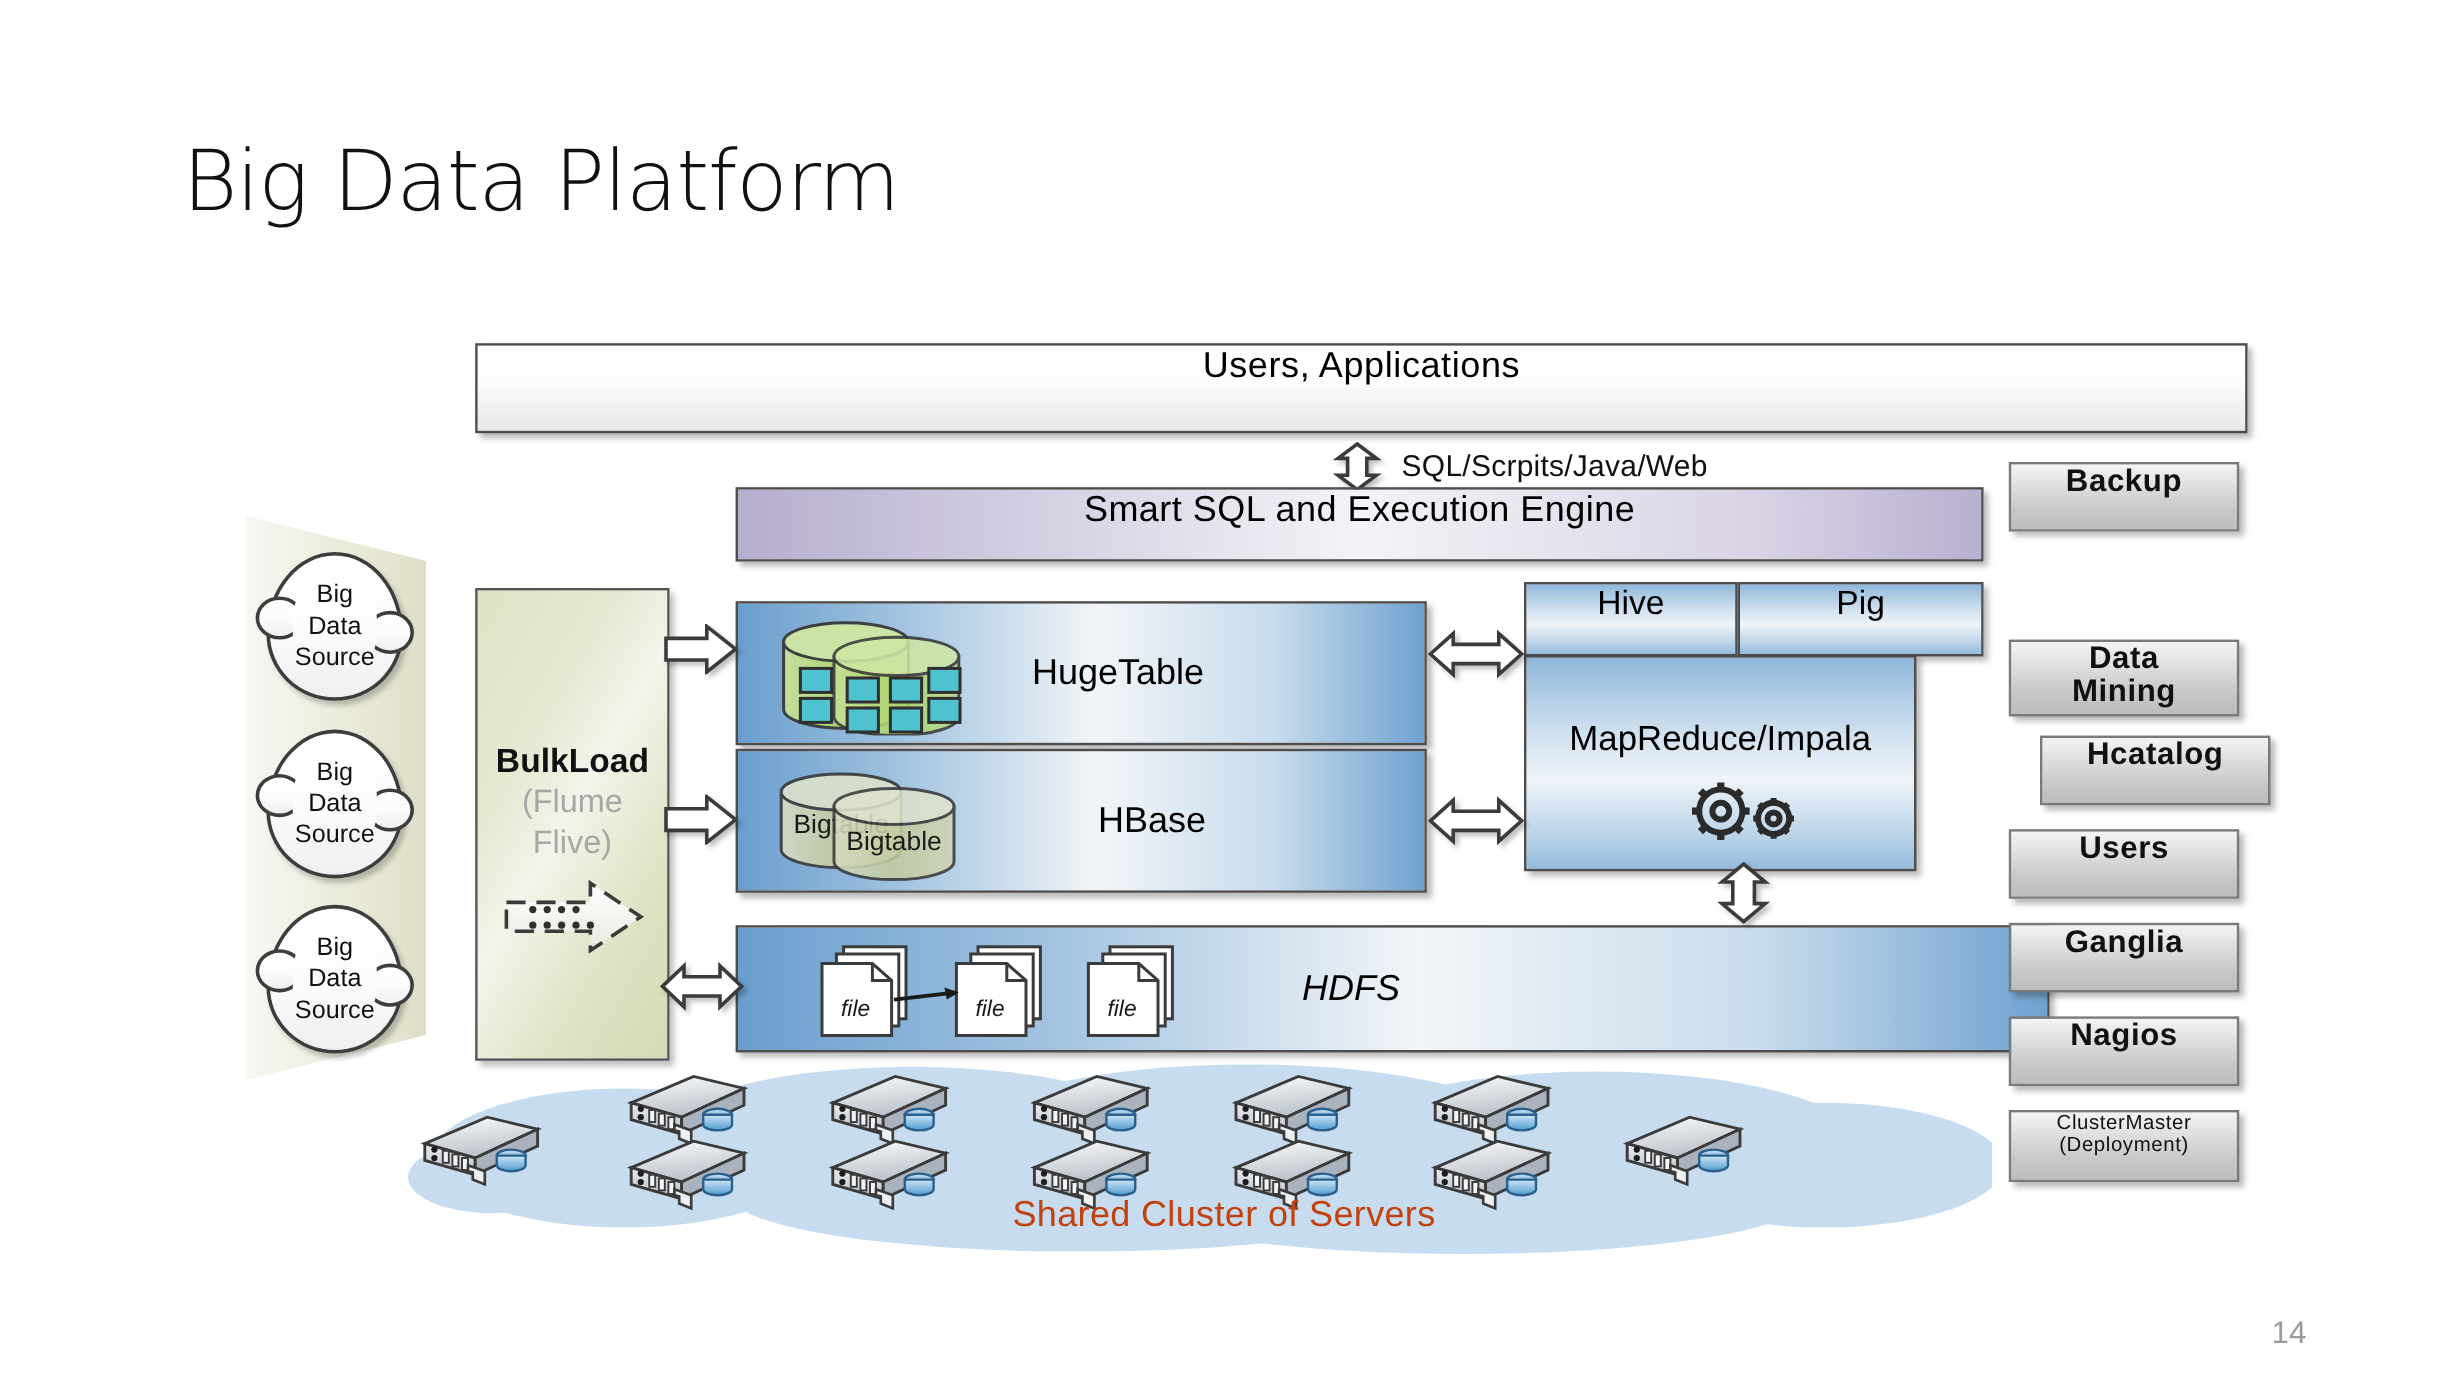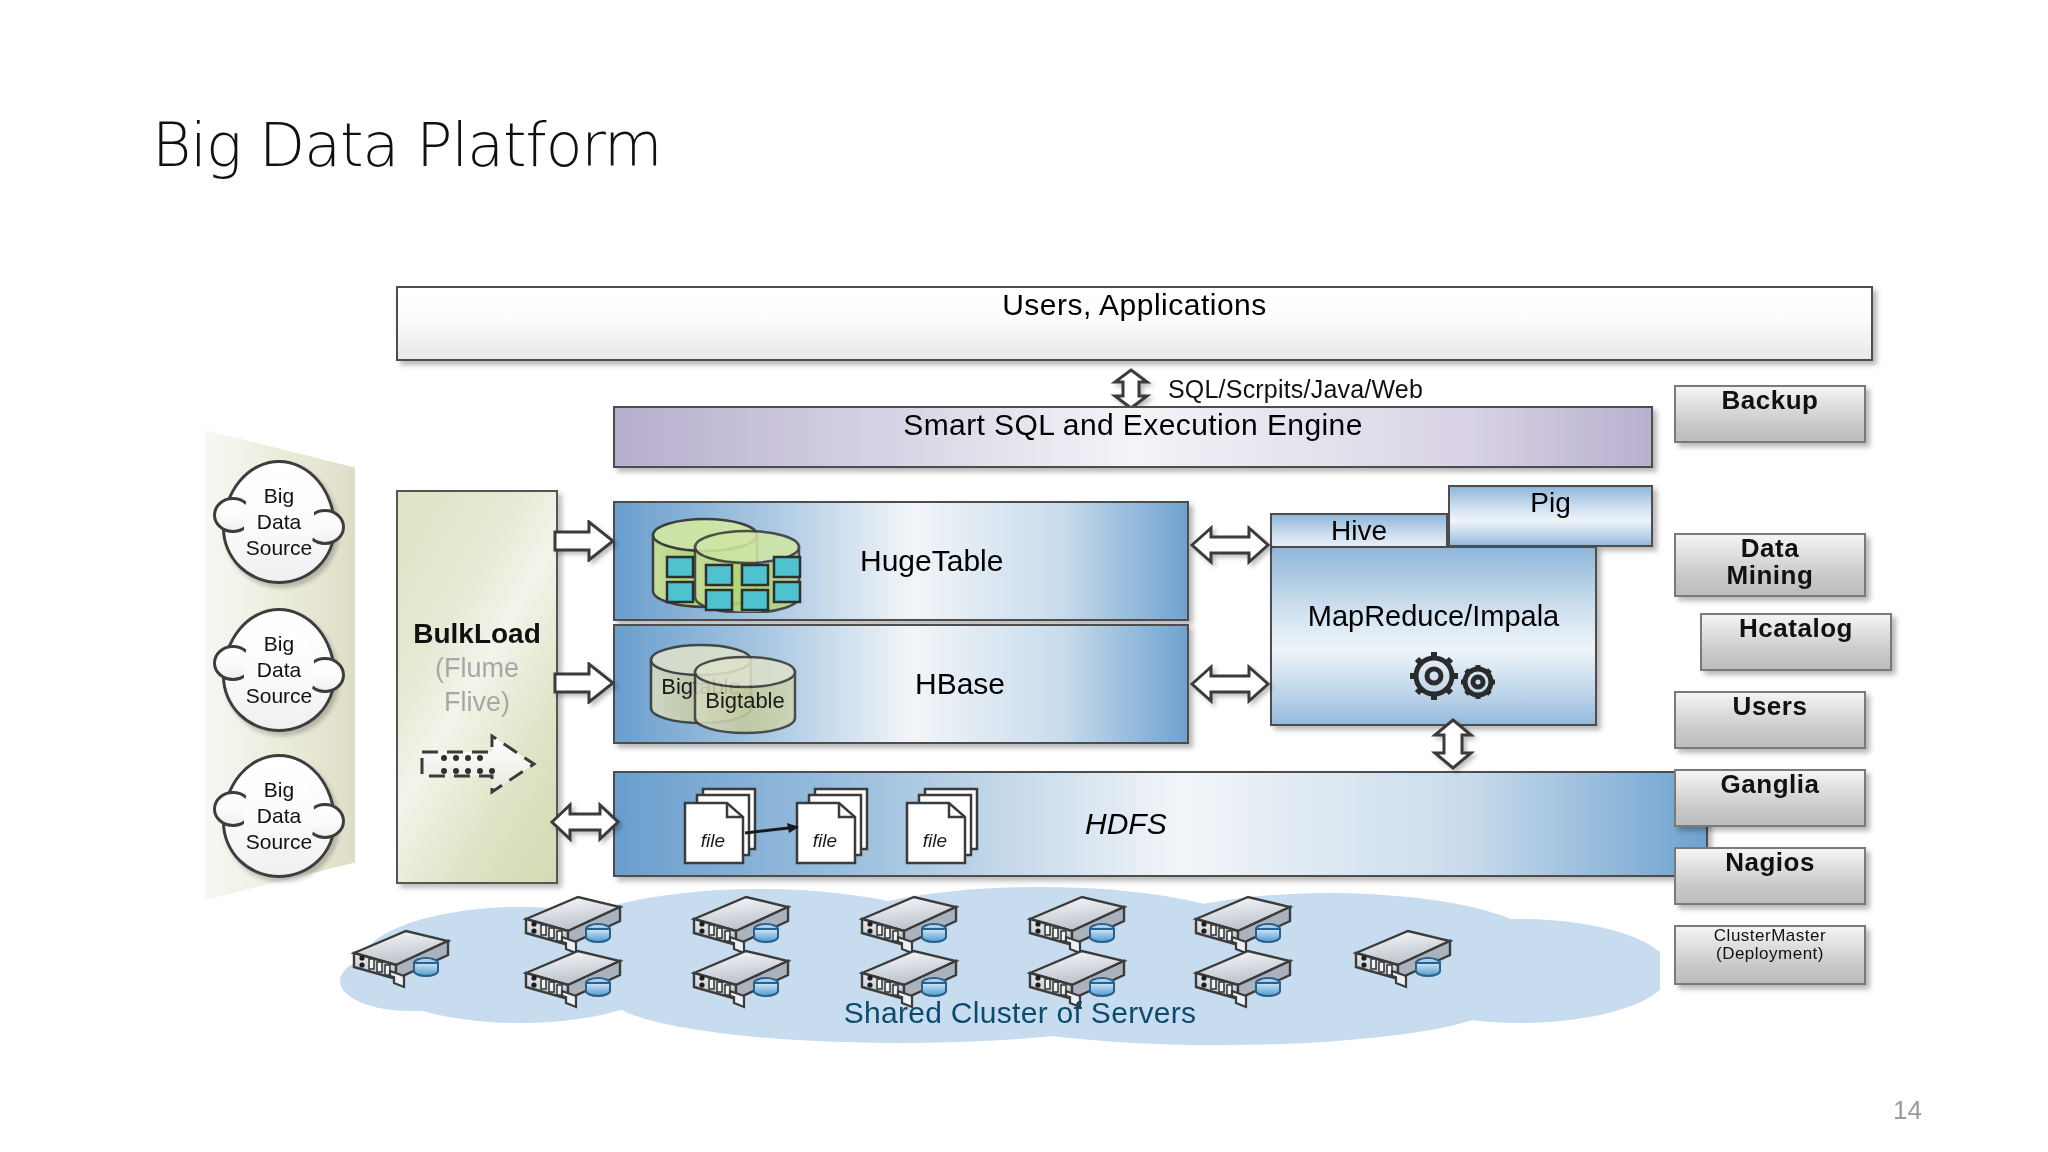--- a/index.html
+++ b/index.html
@@ -6,21 +6,21 @@
   body{
     width:2048px;height:1152px;background:#ffffff;
     font-family:"Liberation Sans", sans-serif;
     overflow:hidden;position:relative;
   }
   .slide{position:absolute;inset:0;}
 
   
   .title{
     position:absolute;left:152px;top:110px;
-    font-size:60px;font-weight:300;color:#111;
+    font-size:70px;font-weight:300;color:#111;
     letter-spacing:-1px;font-family:"DejaVu Sans","Liberation Sans",sans-serif;
     font-stretch:condensed;
     white-space:nowrap;
   }
 
   
   .box{position:absolute;box-sizing:border-box;
        display:flex;align-items:flex-start;justify-content:center;
        border:2px solid #4d4d4d;
        box-shadow:4px 4px 5px rgba(0,0,0,.28);
@@ -45,21 +45,21 @@
     background:linear-gradient(180deg,#8fb7da 0%,#cfe0ef 35%,#eef4f9 58%,#b9d2e8 85%,#94bbdd 100%);
   }
 
   .hugetable{left:613px;top:485px;width:576px;height:120px;font-size:30px;margin-top:16px;}
   .hugetable .lbl{position:absolute;left:245px;top:50%;transform:translateY(-50%);}
   .hbase{left:613px;top:624px;width:576px;height:120px;font-size:30px;}
   .hbase .lbl{position:absolute;left:300px;top:50%;transform:translateY(-50%);}
   .hdfs{left:613px;top:771px;width:1095px;height:106px;font-size:30px;font-style:italic;}
   .hdfs .lbl{position:absolute;left:470px;top:50%;transform:translateY(-50%);}
 
-  .hive{left:1270px;top:485px;width:178px;height:62px;font-size:28px;margin-top:28px;}
+  .hive{left:1270px;top:485px;width:178px;height:62px;font-size:28px;}
   .pig{left:1448px;top:485px;width:205px;height:62px;font-size:28px;}
   .mapreduce{left:1270px;top:546px;width:327px;height:180px;font-size:29px;}
   .mapreduce .mrlbl{position:absolute;top:52px;left:0;width:100%;}
 
   
   .side{
     width:192px;left:1674px;
     background:linear-gradient(180deg,#f4f4f4 0%,#dedede 35%,#c8c8c8 70%,#bdbdbd 100%);
     border:2px solid #7a7a7a;
     font-size:26px;font-weight:600;letter-spacing:.5px;color:#111;
@@ -109,21 +109,21 @@
   .arw{position:absolute;filter:drop-shadow(3px 3px 2px rgba(0,0,0,.25));}
 
   
   .clustercloud{
     position:absolute;left:340px;top:885px;width:1320px;height:160px;
   }
   .servers{position:absolute;left:340px;top:885px;width:1320px;height:160px;}
 
   .clusterlabel{
     position:absolute;left:810px;top:996px;width:420px;text-align:center;
-    font-size:30px;color:#0c4a6e;letter-spacing:.3px;
+    font-size:30px;color:#c2410c;letter-spacing:.3px;
   }
 
   .sqllabel{
     position:absolute;left:1168px;top:375px;font-size:25px;color:#111;
     letter-spacing:.2px;white-space:nowrap;
   }
 
   .pagenum{position:absolute;left:1893px;top:1095px;font-size:26px;color:#9a9a9a;}
 </style>
 </head>

